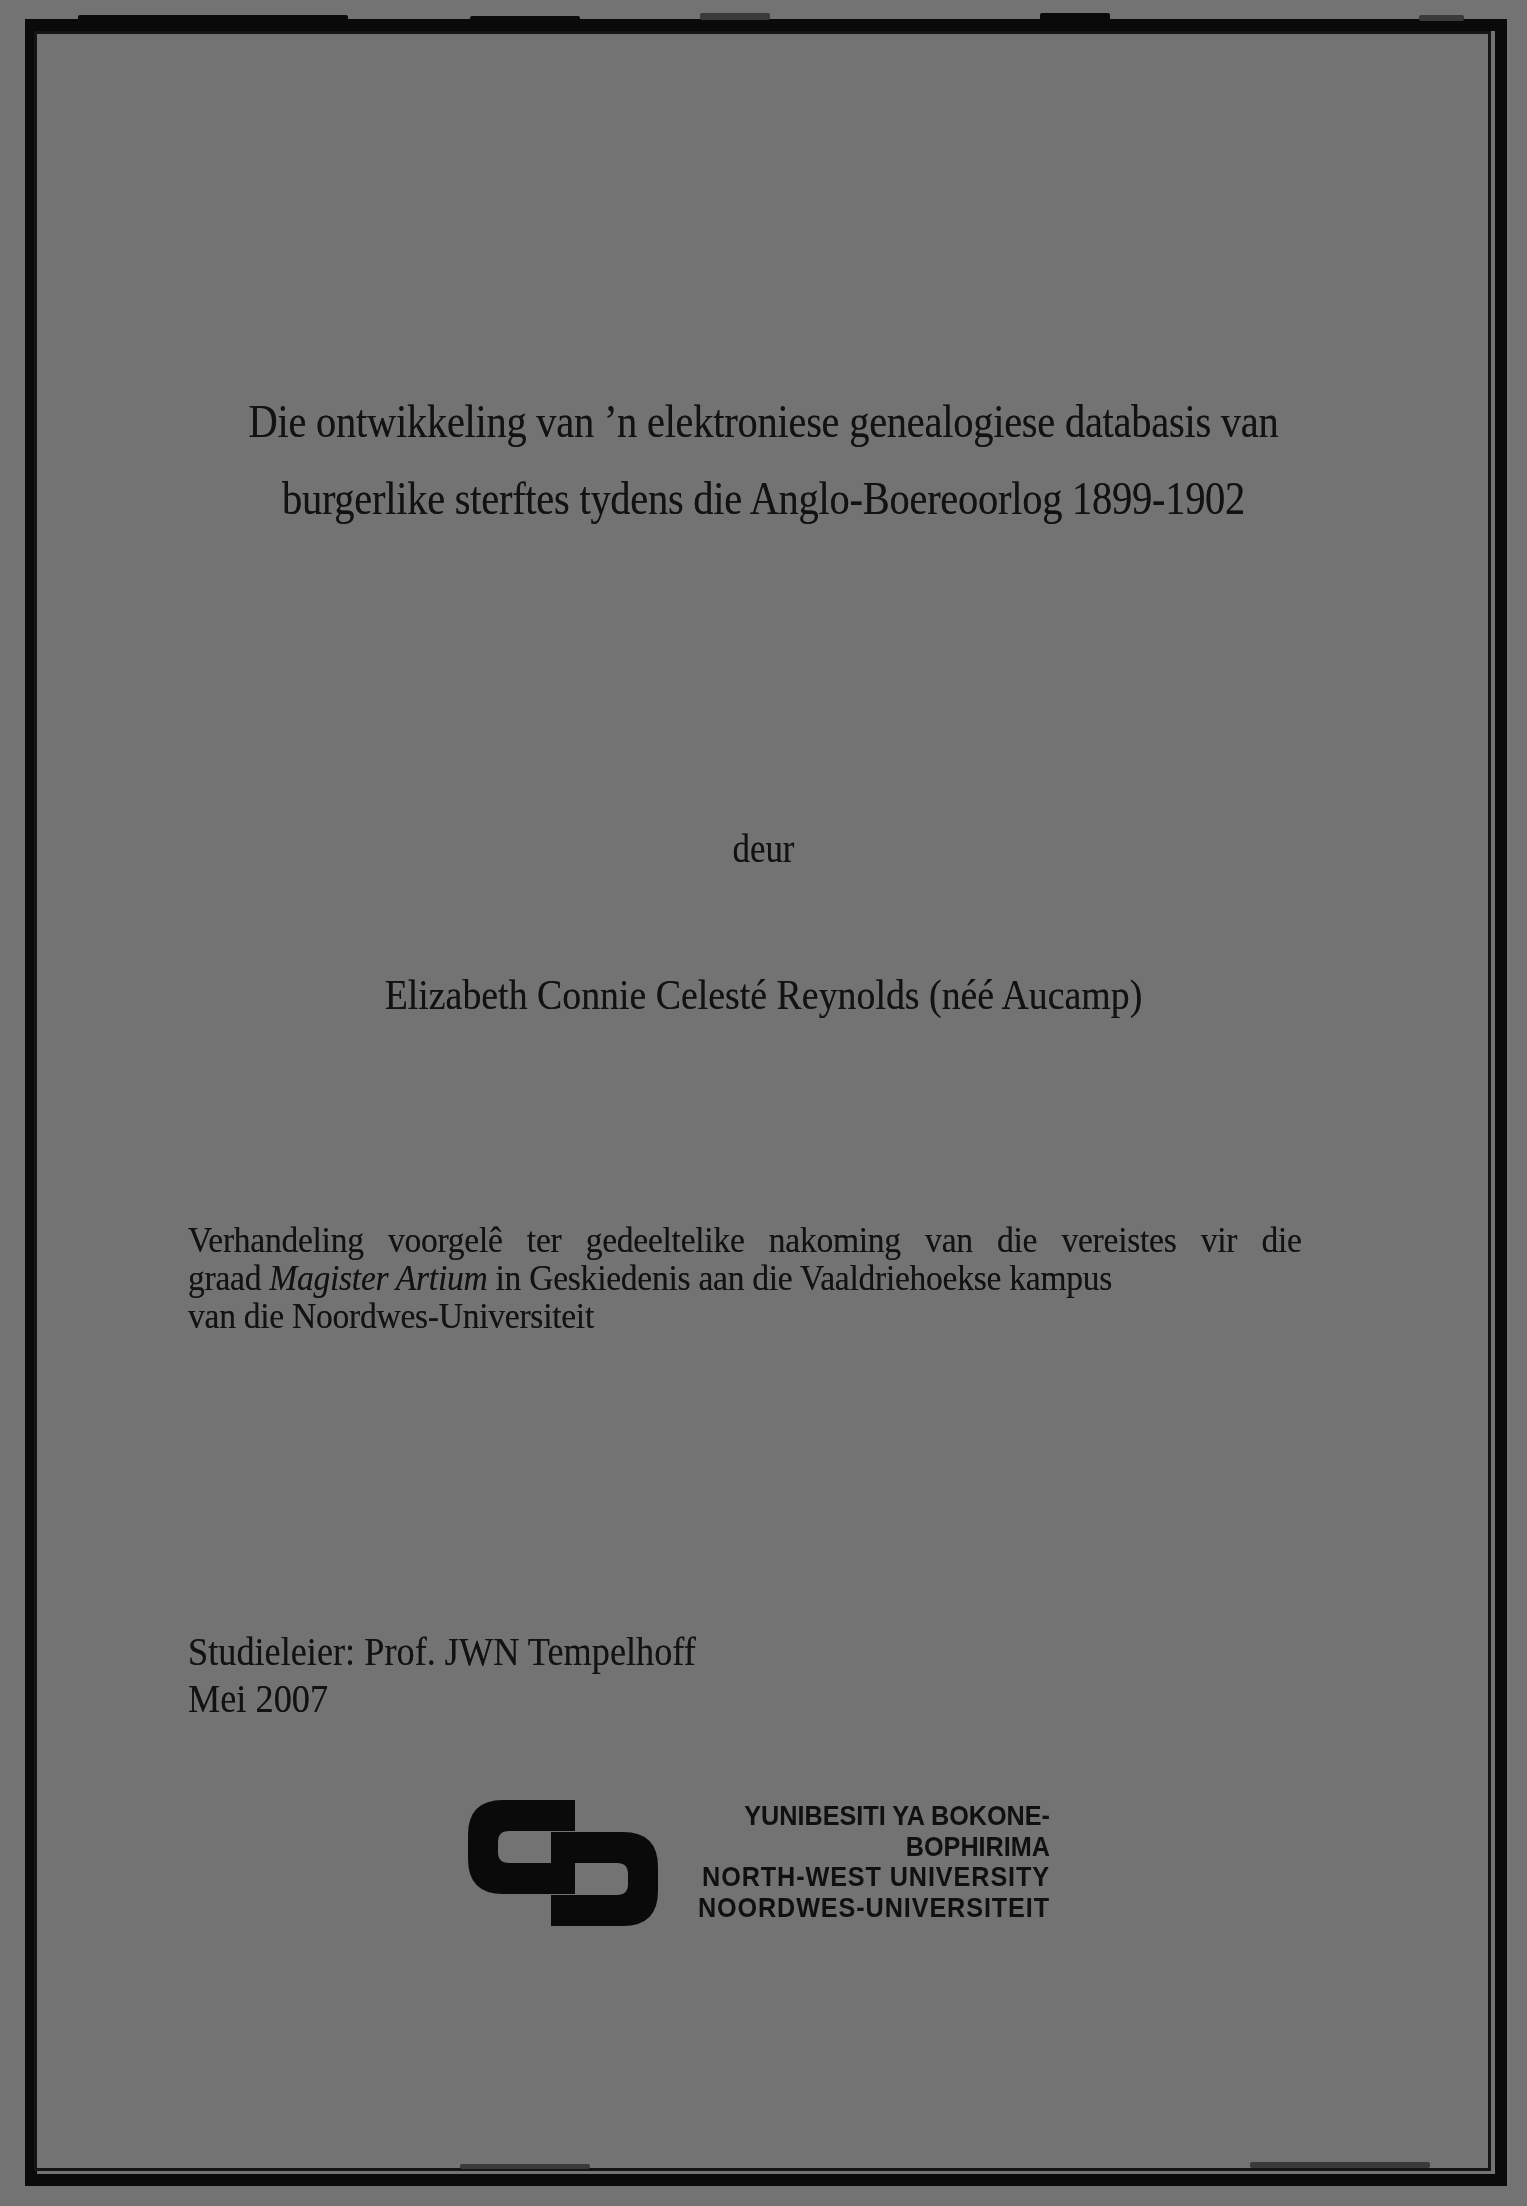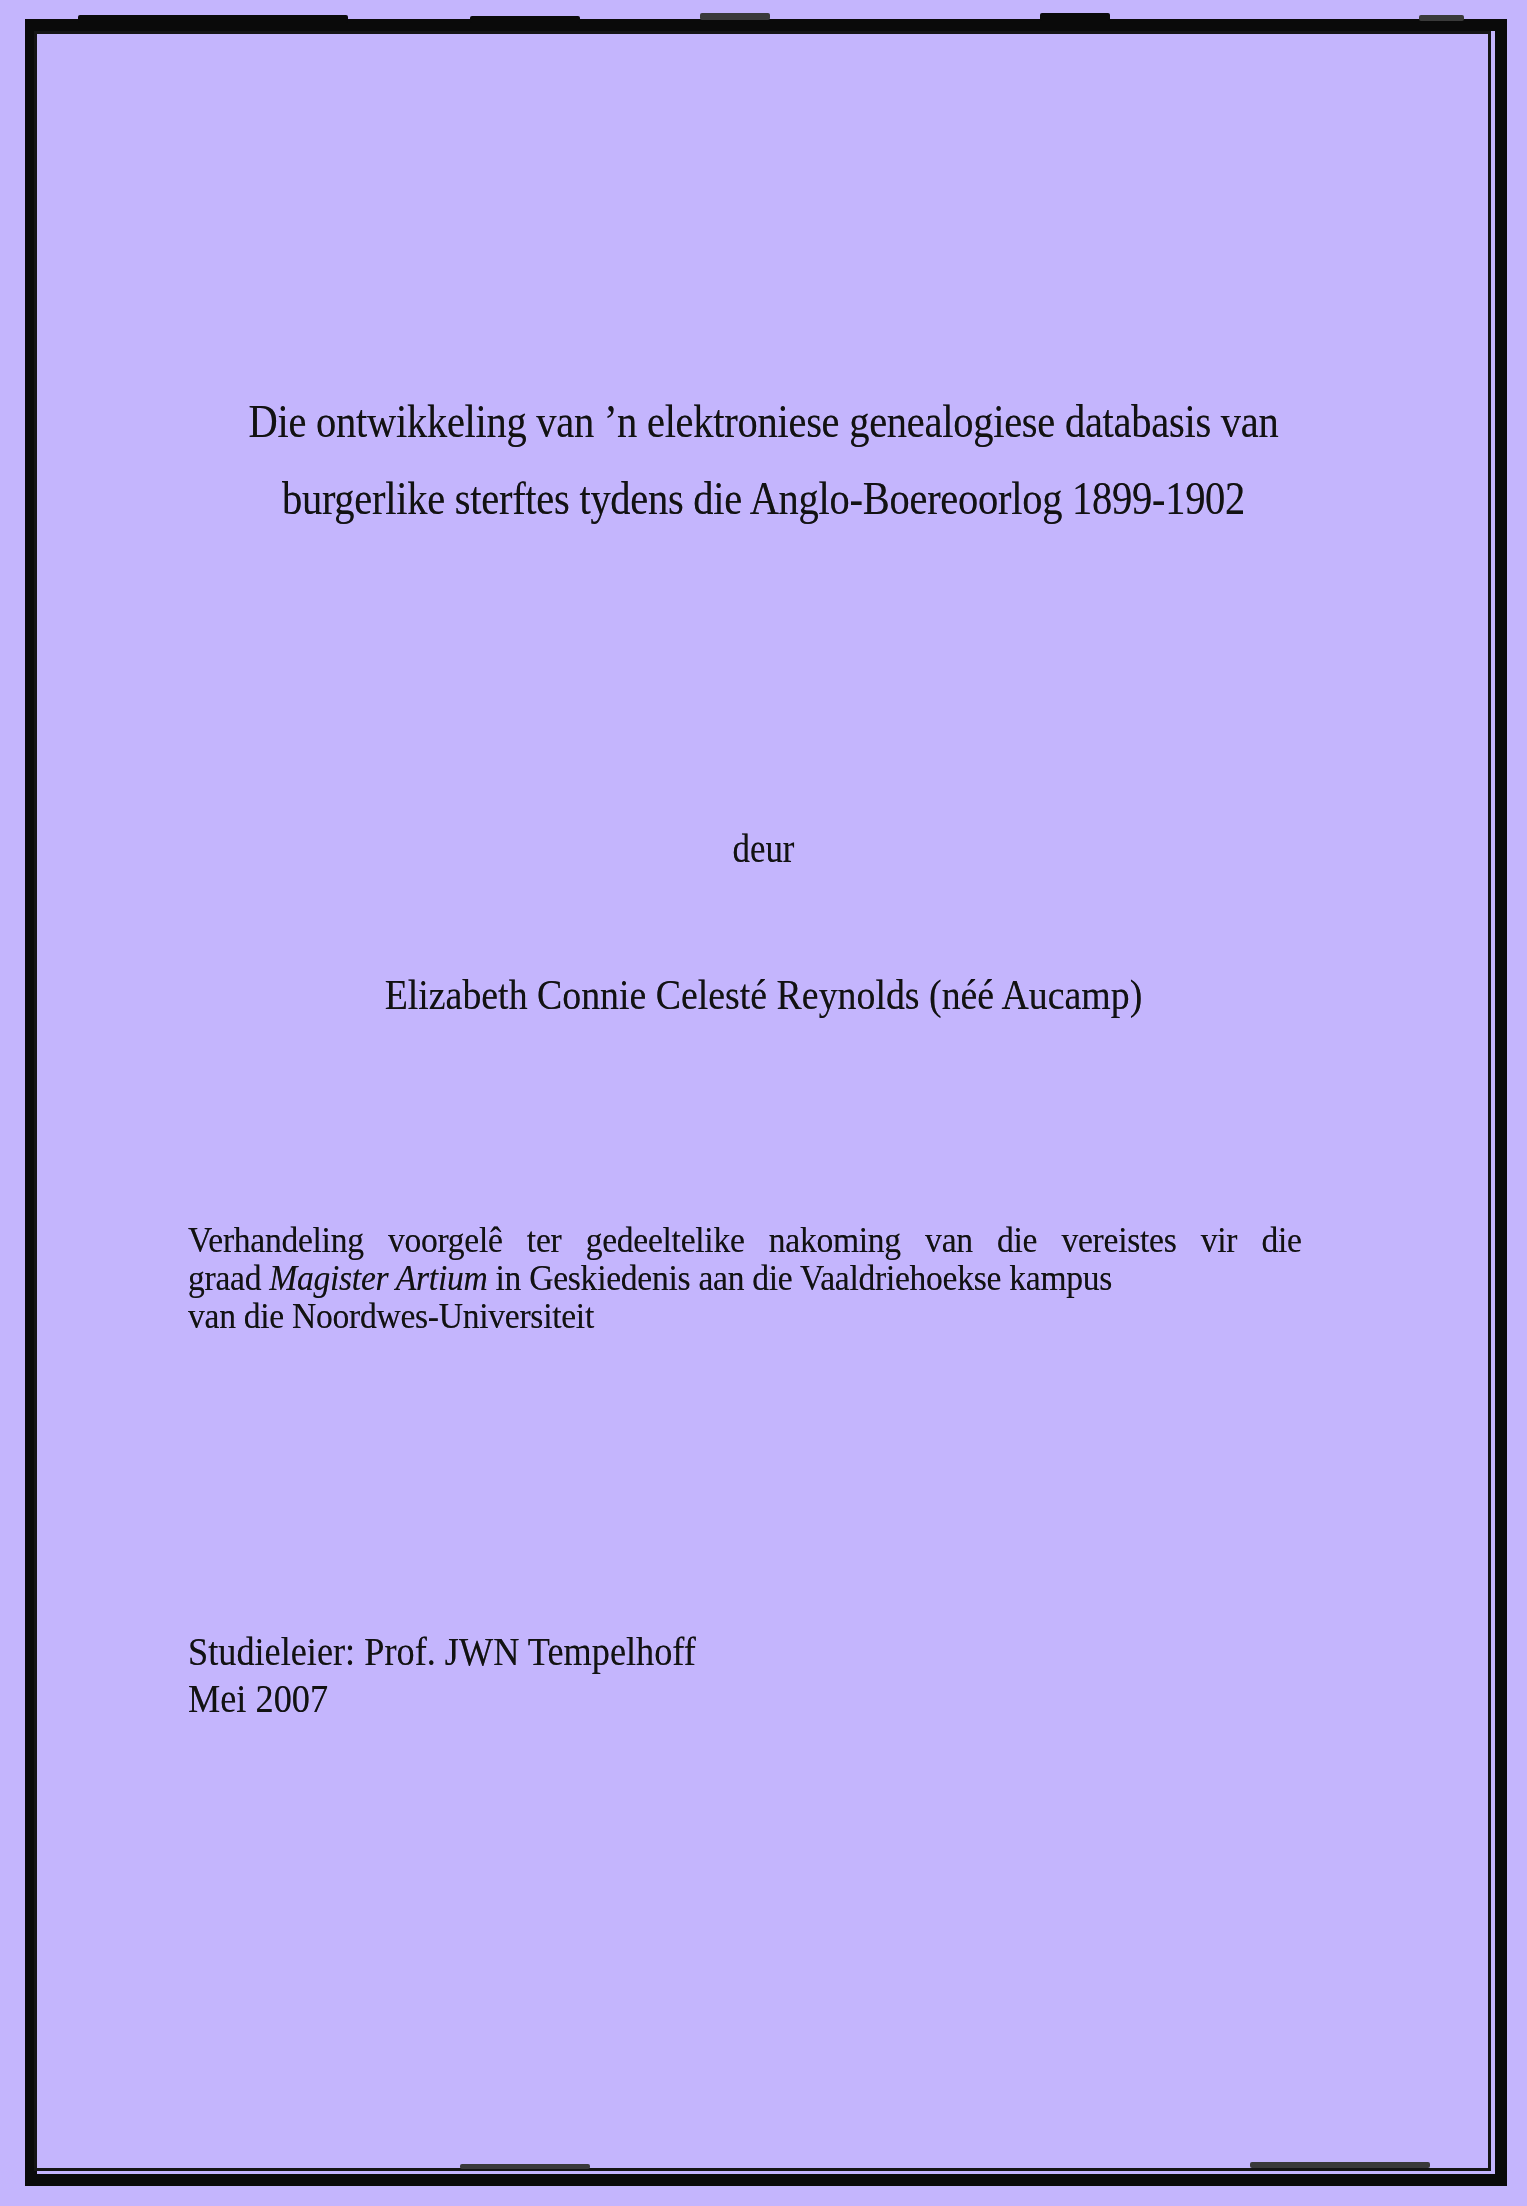--- a/index.html
+++ b/index.html
@@ -1,20 +1,20 @@
 <!DOCTYPE html>
 <html><head>
 <meta charset="utf-8">
 <style>
   html, body { margin: 0; padding: 0; background: #e9e9e9; }
   .page {
     position: relative;
     width: 1527px;
     height: 2206px;
-    background: #c4b5fd;
+    background: #737373;
     overflow: hidden;
     font-family: "Liberation Serif", serif;
     color: #121212;
   }
   .frame-outer {
     position: absolute; left: 25px; top: 19px;
     width: 1482px; height: 2167px;
     border: 12px solid #0a0a0a;
     box-sizing: border-box;
   }
@@ -100,14 +100,25 @@
     <div class="just">Verhandeling voorgelê ter gedeeltelike nakoming van die vereistes vir die</div>
     <div><span>graad </span><span class="degree-italic">Magister Artium</span><span> in Geskiedenis aan die Vaaldriehoekse kampus</span></div>
     <div>van die Noordwes-Universiteit</div>
   </div>
 
   <div class="txt supervisor">
     <div>Studieleier: Prof. JWN Tempelhoff</div>
     <div>Mei 2007</div>
   </div>
 
+  <div class="logo">
+    <svg class="logo-mark" width="196" height="133" viewBox="0 0 196 133" aria-hidden="true">
+      <path fill="#0a0a0a" d="M110 3 H38 Q3 3 3 38 V62 Q3 97 38 97 H110 V66 H44 Q33 66 33 55 V45 Q33 34 44 34 H110 Z"></path>
+      <path fill="#0a0a0a" d="M86 35 H158 Q193 35 193 70 V94 Q193 129 158 129 H86 V98 H152 Q163 98 163 87 V77 Q163 66 152 66 H86 Z"></path>
+    </svg>
+    <div class="logo-text">
+      <div>YUNIBESITI YA BOKONE-BOPHIRIMA</div>
+      <div class="ls">NORTH-WEST UNIVERSITY</div>
+      <div class="ls">NOORDWES-UNIVERSITEIT</div>
+    </div>
+  </div>
 
 </div>
 
 </body></html>

